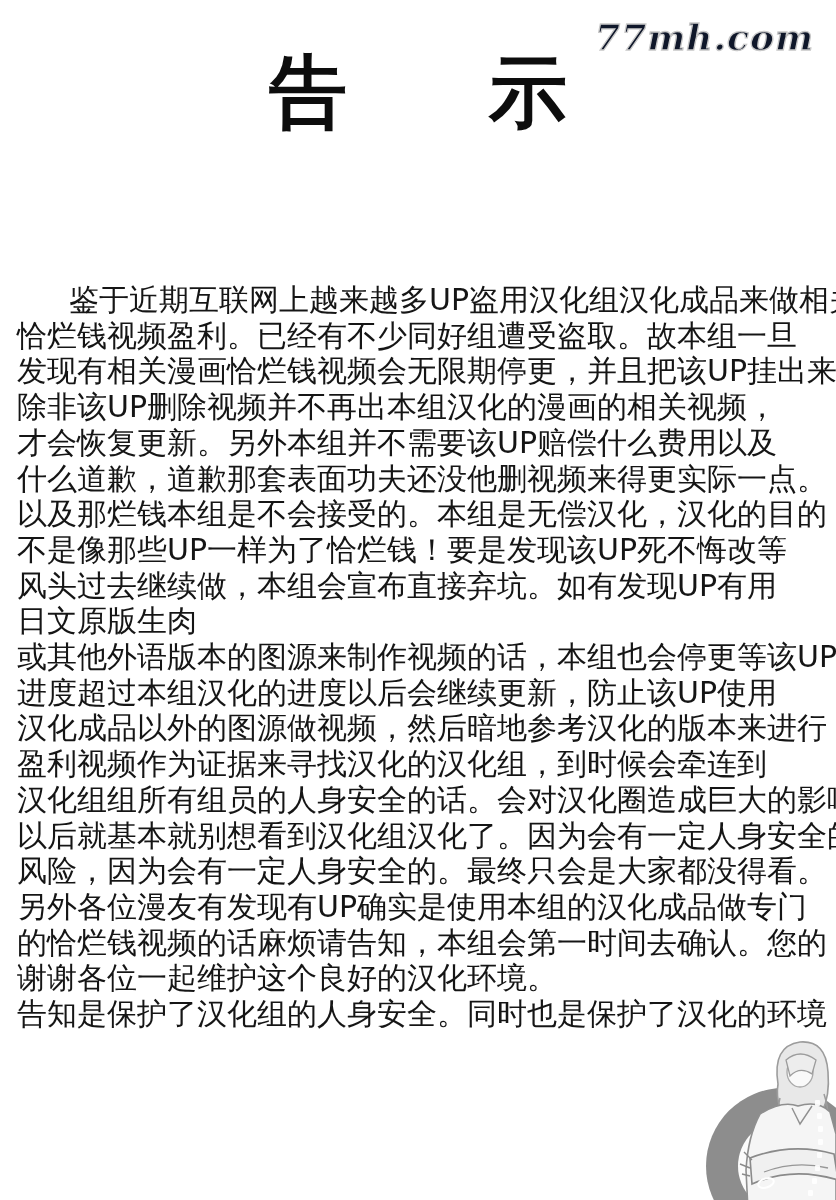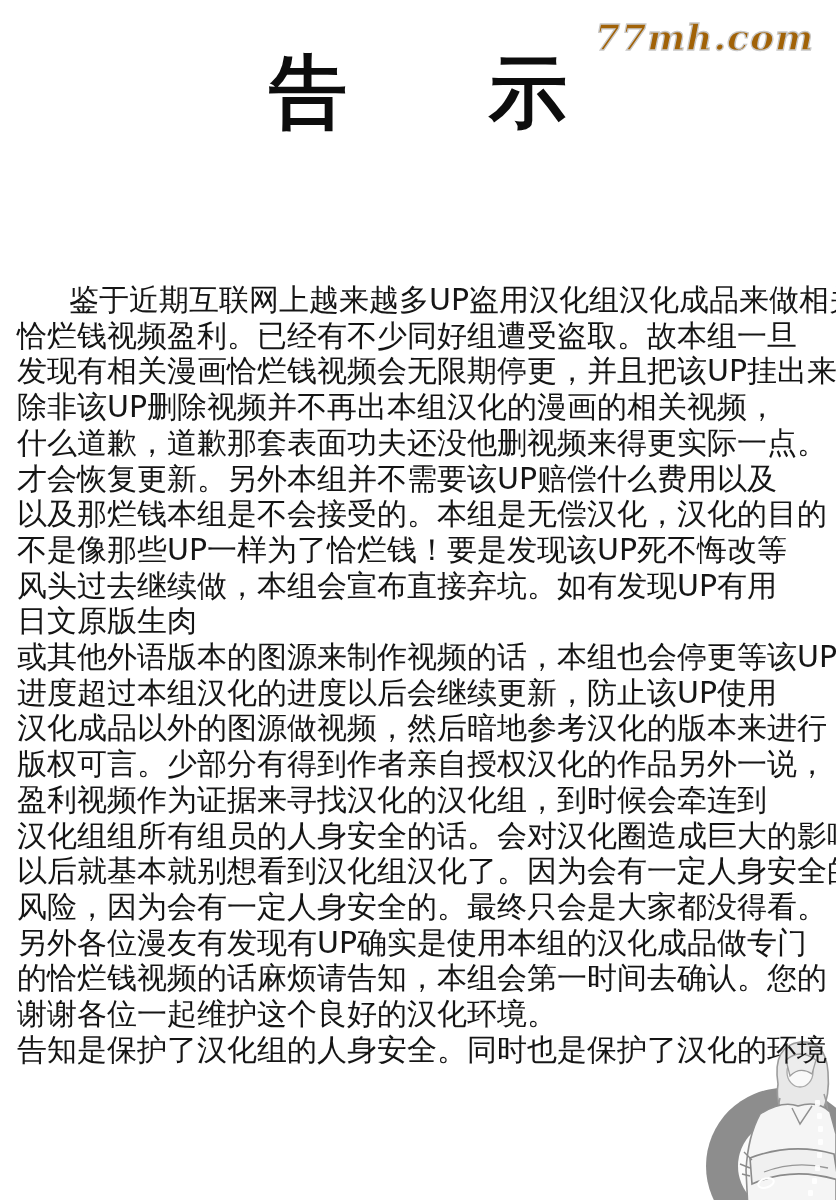--- a/index.html
+++ b/index.html
@@ -13,21 +13,21 @@
   }
   .watermark {
     position: absolute;
     top: 16px;
     right: 22px;
     font-family: "DejaVu Serif", serif;
     font-style: italic;
     font-weight: 700;
     font-size: 36px;
     letter-spacing: 1px;
-    color: #a16207;
+    color: #0f172a;
     -webkit-text-stroke: 1.3px #c9c9c9;
     text-shadow: 0 0 1px #d6d6d6;
     z-index: 3;
     user-select: none;
   }
   .title {
     position: absolute;
     top: 50px;
     left: 0;
     right: 0;
@@ -74,30 +74,29 @@
   <h1 class="title">
     <span>告</span>
     <span>示</span>
   </h1>
 
   <div class="notice">
     <div class="line indent">鉴于近期互联网上越来越多UP盗用汉化组汉化成品来做相关</div>
     <div class="line">恰烂钱视频盈利。已经有不少同好组遭受盗取。故本组一旦</div>
     <div class="line">发现有相关漫画恰烂钱视频会无限期停更，并且把该UP挂出来，</div>
     <div class="line">除非该UP删除视频并不再出本组汉化的漫画的相关视频，</div>
+    <div class="line">才会恢复更新。另外本组并不需要该UP赔偿什么费用以及</div>
     <div class="line">什么道歉，道歉那套表面功夫还没他删视频来得更实际一点。</div>
-    <div class="line">才会恢复更新。另外本组并不需要该UP赔偿什么费用以及</div>
     <div class="line">以及那烂钱本组是不会接受的。本组是无偿汉化，汉化的目的</div>
     <div class="line">不是像那些UP一样为了恰烂钱！要是发现该UP死不悔改等</div>
     <div class="line">风头过去继续做，本组会宣布直接弃坑。如有发现UP有用</div>
     <div class="line">日文原版生肉</div>
     <div class="line">或其他外语版本的图源来制作视频的话，本组也会停更等该UP的</div>
     <div class="line">进度超过本组汉化的进度以后会继续更新，防止该UP使用</div>
     <div class="line">汉化成品以外的图源做视频，然后暗地参考汉化的版本来进行</div>
-    <div class="line">版权可言。少部分有得到作者亲自授权汉化的作品另外一说，</div>
     <div class="line">盈利视频作为证据来寻找汉化的汉化组，到时候会牵连到</div>
     <div class="line">汉化组组所有组员的人身安全的话。会对汉化圈造成巨大的影响，</div>
     <div class="line">以后就基本就别想看到汉化组汉化了。因为会有一定人身安全的</div>
     <div class="line">风险，因为会有一定人身安全的。最终只会是大家都没得看。</div>
     <div class="line">另外各位漫友有发现有UP确实是使用本组的汉化成品做专门</div>
     <div class="line">的恰烂钱视频的话麻烦请告知，本组会第一时间去确认。您的</div>
     <div class="line">谢谢各位一起维护这个良好的汉化环境。</div>
     <div class="line">告知是保护了汉化组的人身安全。同时也是保护了汉化的环境</div>
   </div>
 

